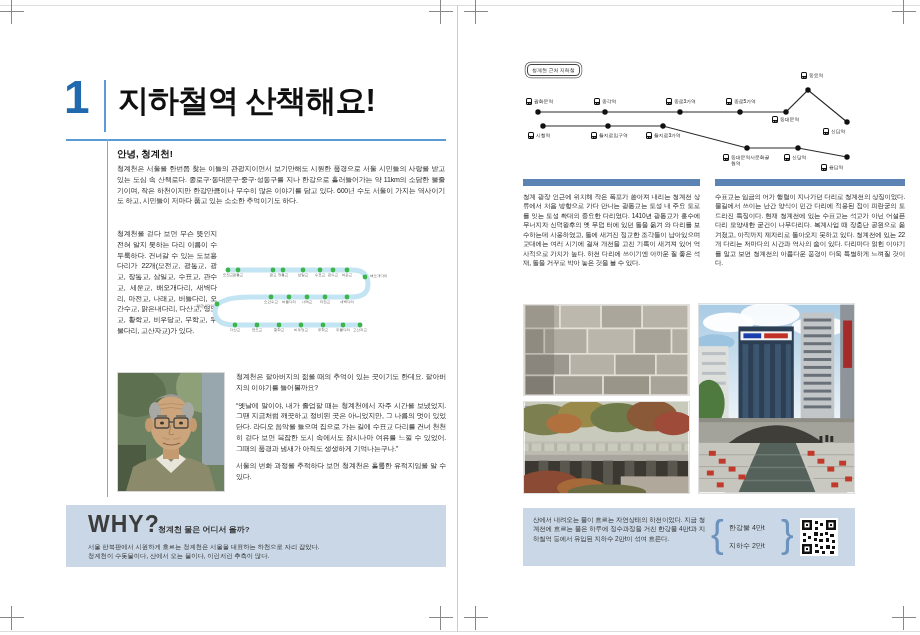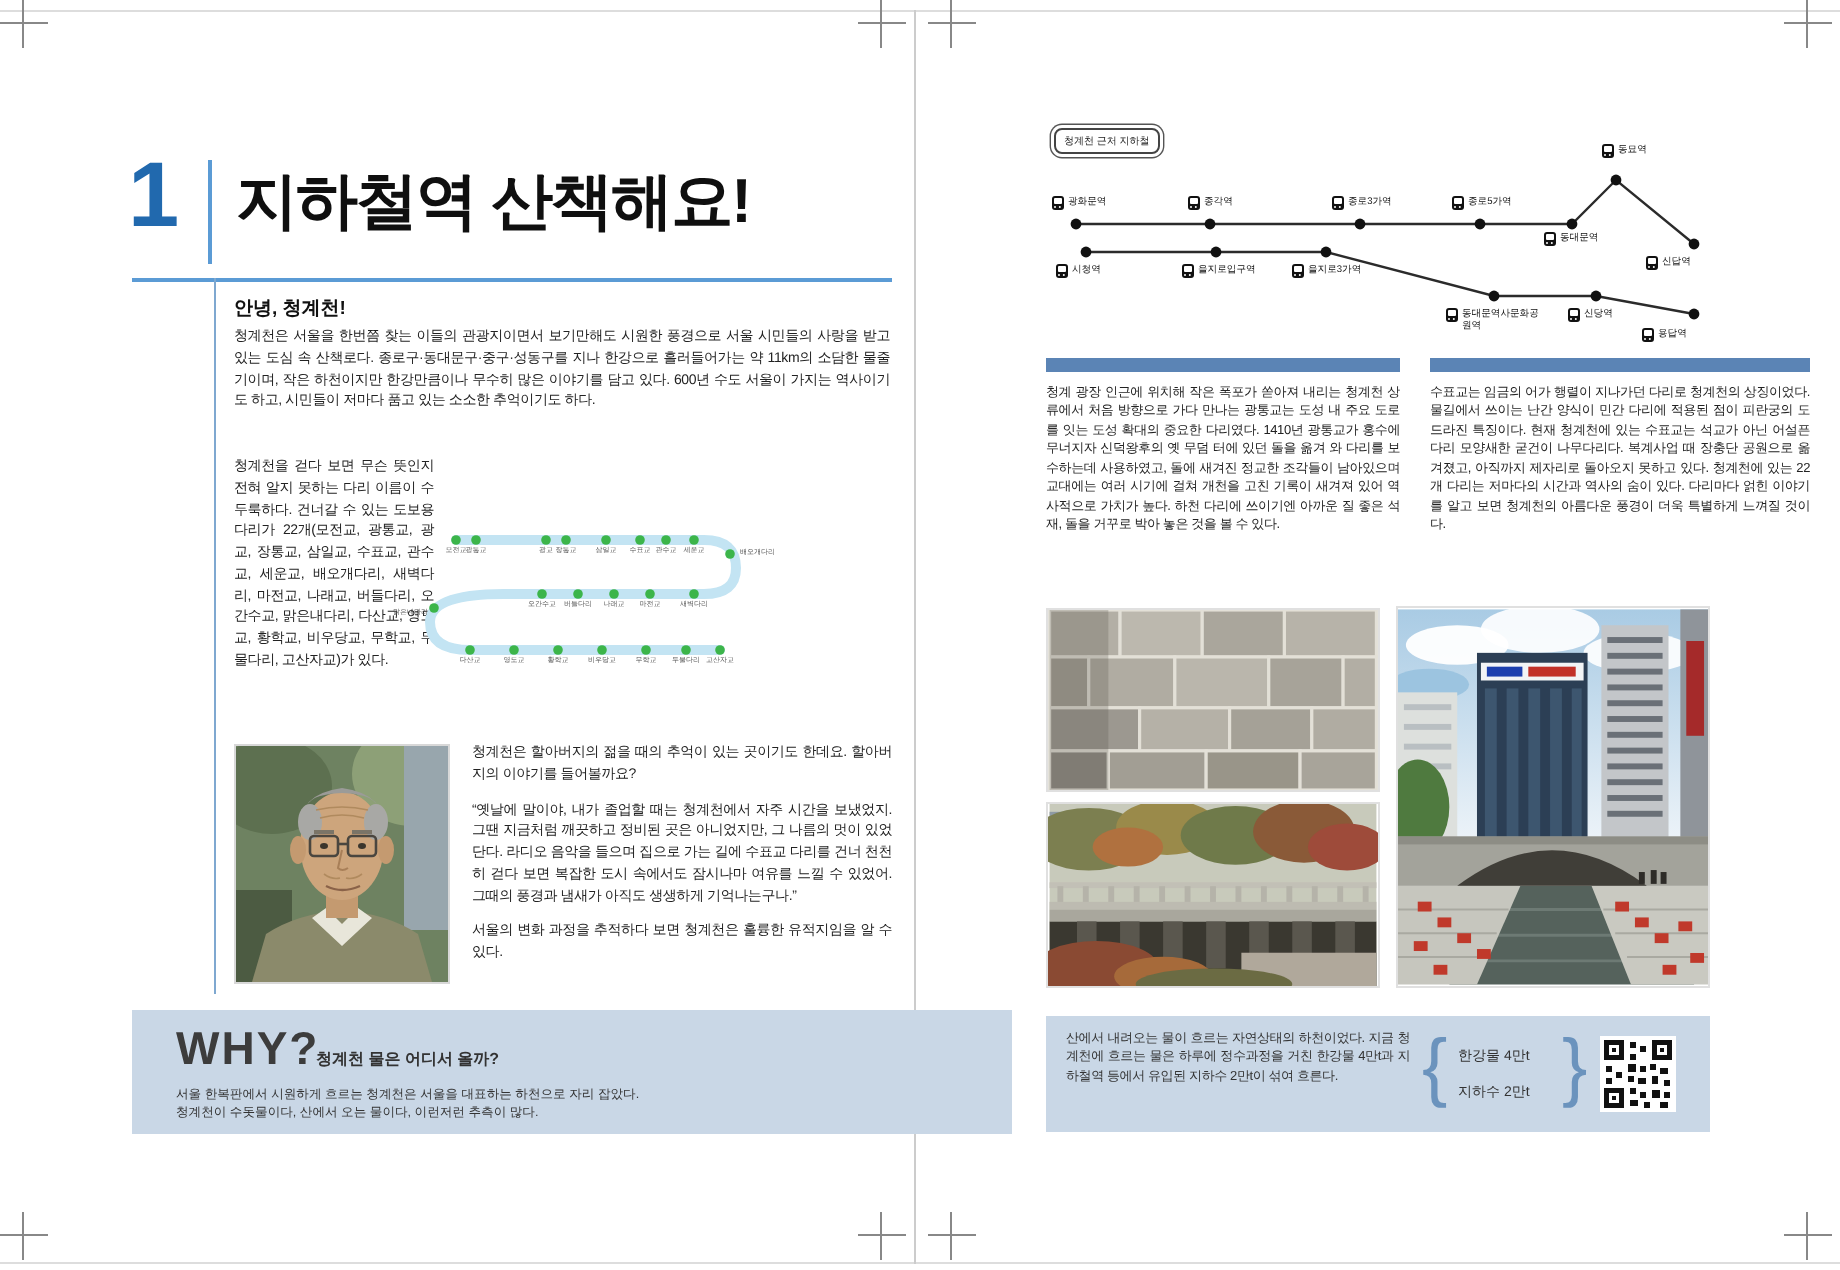--- a/index.html
+++ b/index.html
@@ -27,21 +27,21 @@
   .dg-label{position:absolute;font-size:3.5px;color:#555;line-height:1;white-space:nowrap;}
   .dg-label.center{width:24px;text-align:center;white-space:normal;}
   .dg-label.rightside{text-align:left;}
   .dg-label.leftside{width:28px;text-align:right;}
   
   #grandpa-photo{position:absolute;left:117px;top:372px;width:108px;height:120px;margin:0;
                  border:1px solid #d8d8d8;box-sizing:border-box;overflow:hidden;}
   #grandpa-text{position:absolute;left:236px;top:372px;width:210px;}
   #grandpa-text p{position:relative;margin:0 0 7px 0;font-size:7px;line-height:1.54;text-align:justify;letter-spacing:-0.2px;}
   
-  #why-box{position:absolute;left:66px;top:505px;width:440px;height:62px;background:#c9d7e6;}
+  #why-box{position:absolute;left:66px;top:505px;width:380px;height:62px;background:#c9d7e6;}
   #why-title{position:absolute;left:22px;top:6px;font-size:23px;font-weight:bold;color:#3c3c3c;letter-spacing:1px;}
   #why-question{position:absolute;left:92px;top:19px;font-size:8px;font-weight:bold;color:#333;}
   .why-line{position:absolute;left:22px;font-size:6.3px;color:#333;}
   
   #map-label{position:absolute;left:527px;top:64px;font-size:5px;color:#222;border:1px solid #444;
              border-radius:4px;padding:2px 4px;background:#fff;box-shadow:0 0 0 1.5px #fff,0 0 0 2.2px #555;}
   #subway-map{position:absolute;left:520px;top:58px;width:390px;height:120px;}
   #subway-map svg{position:absolute;left:0;top:0;}
   .station{position:absolute;display:flex;align-items:flex-start;gap:2px;}
   .station .st-label{font-size:4.8px;color:#111;line-height:1.15;white-space:nowrap;padding-top:1px;}

